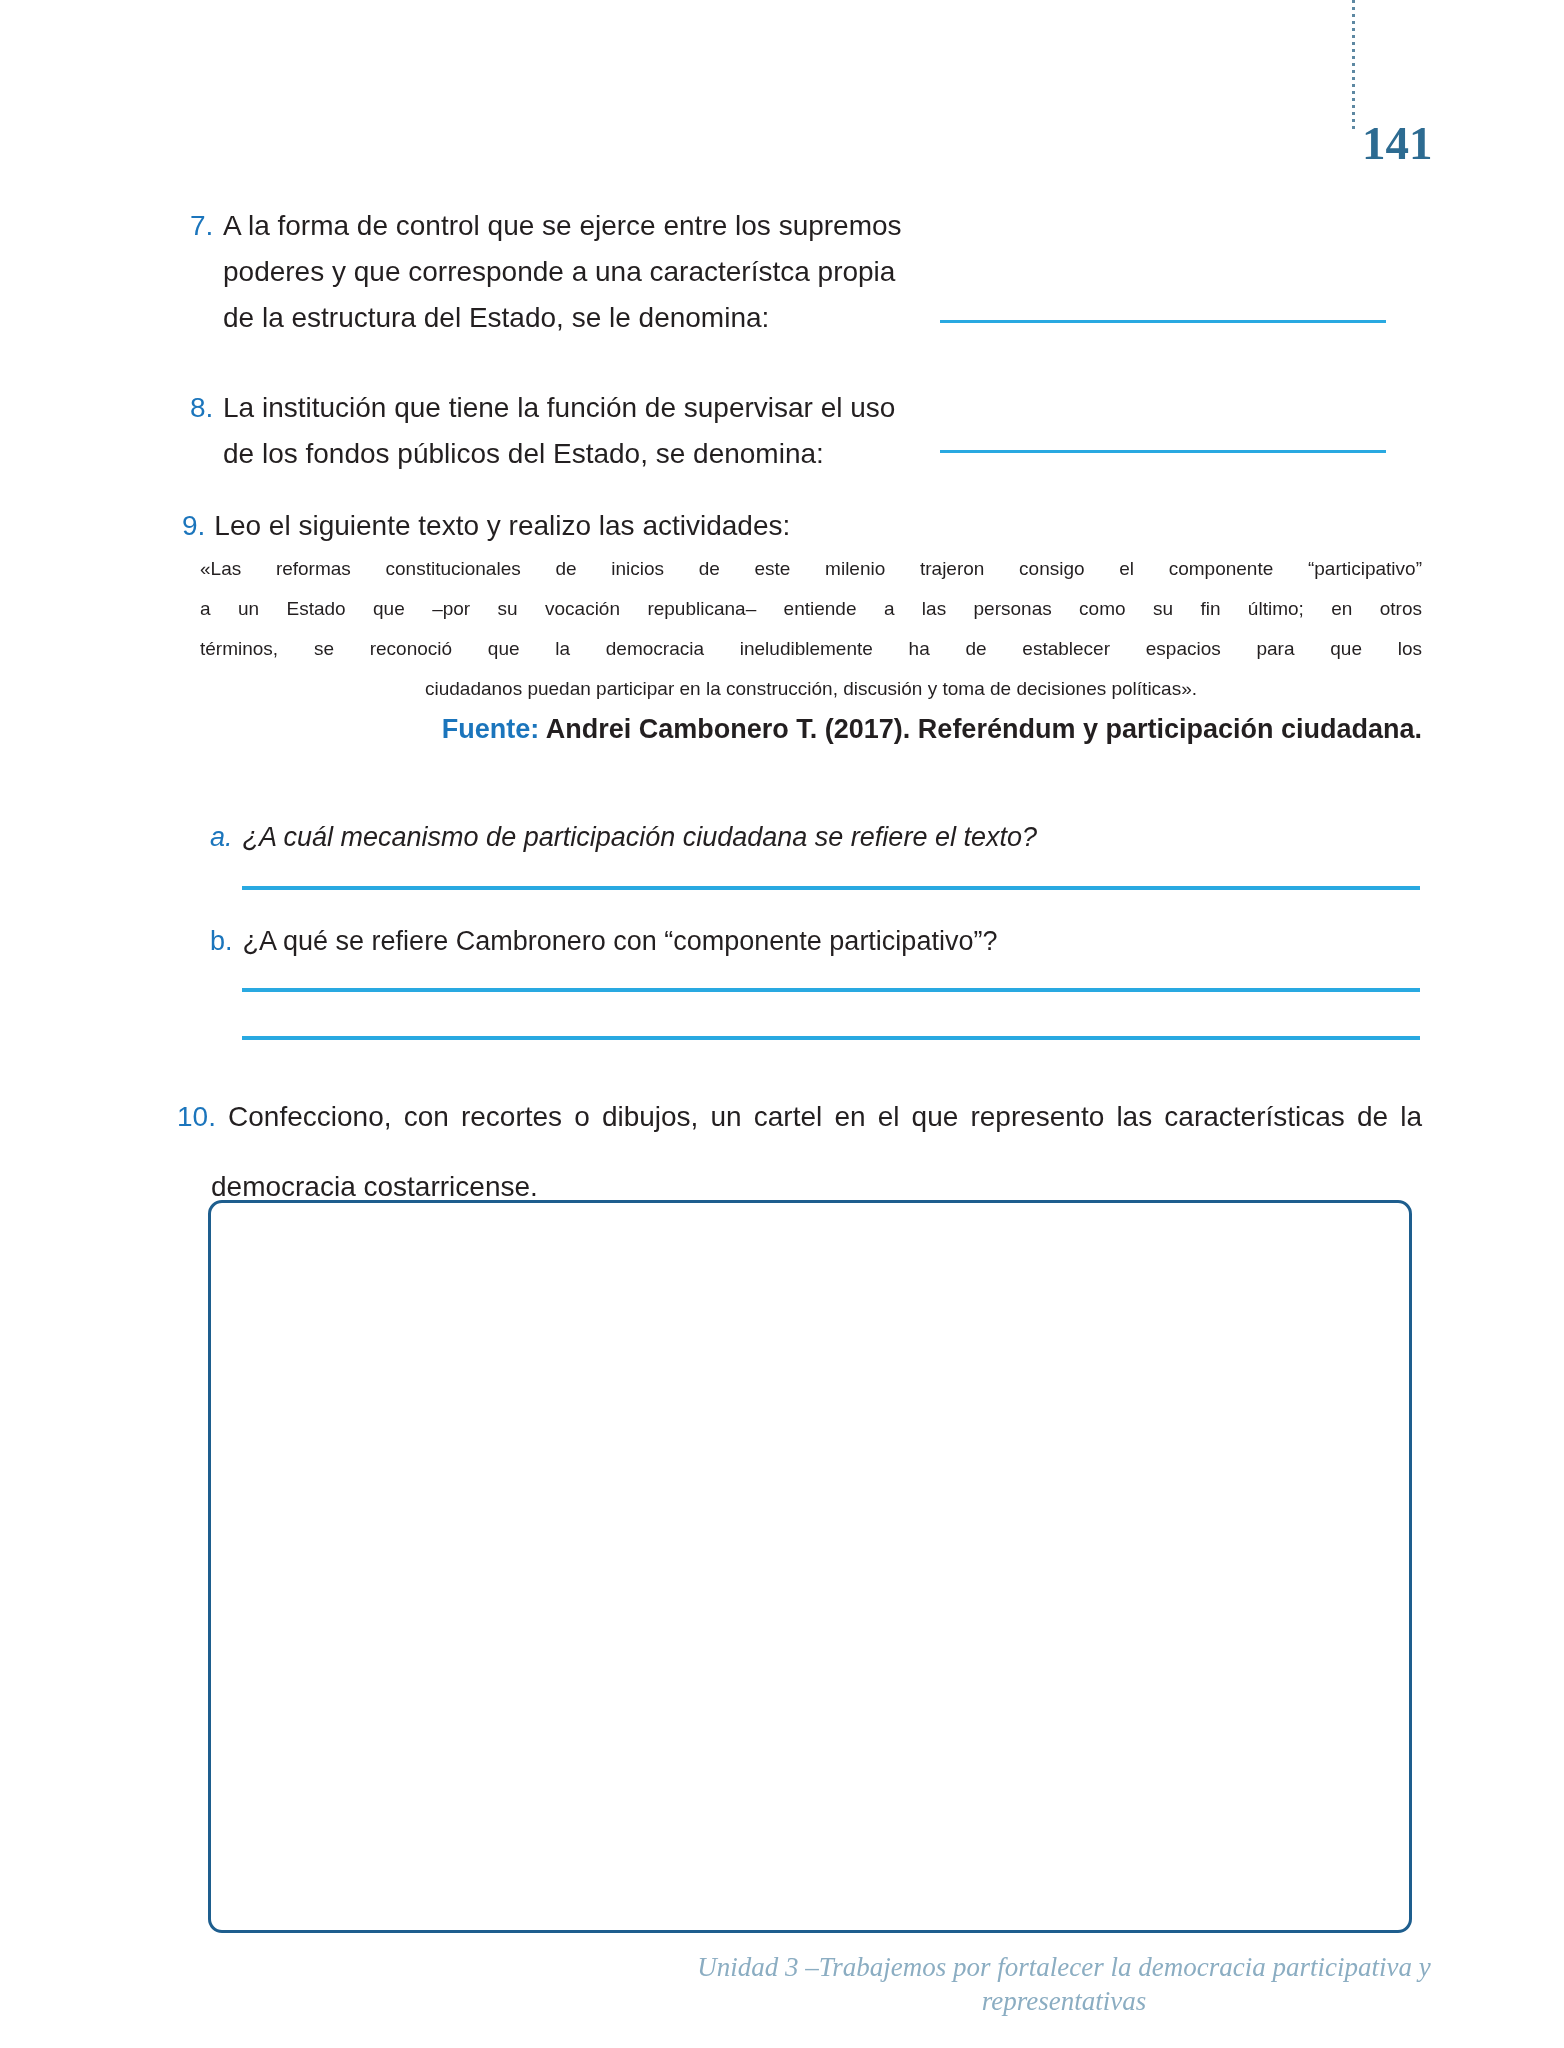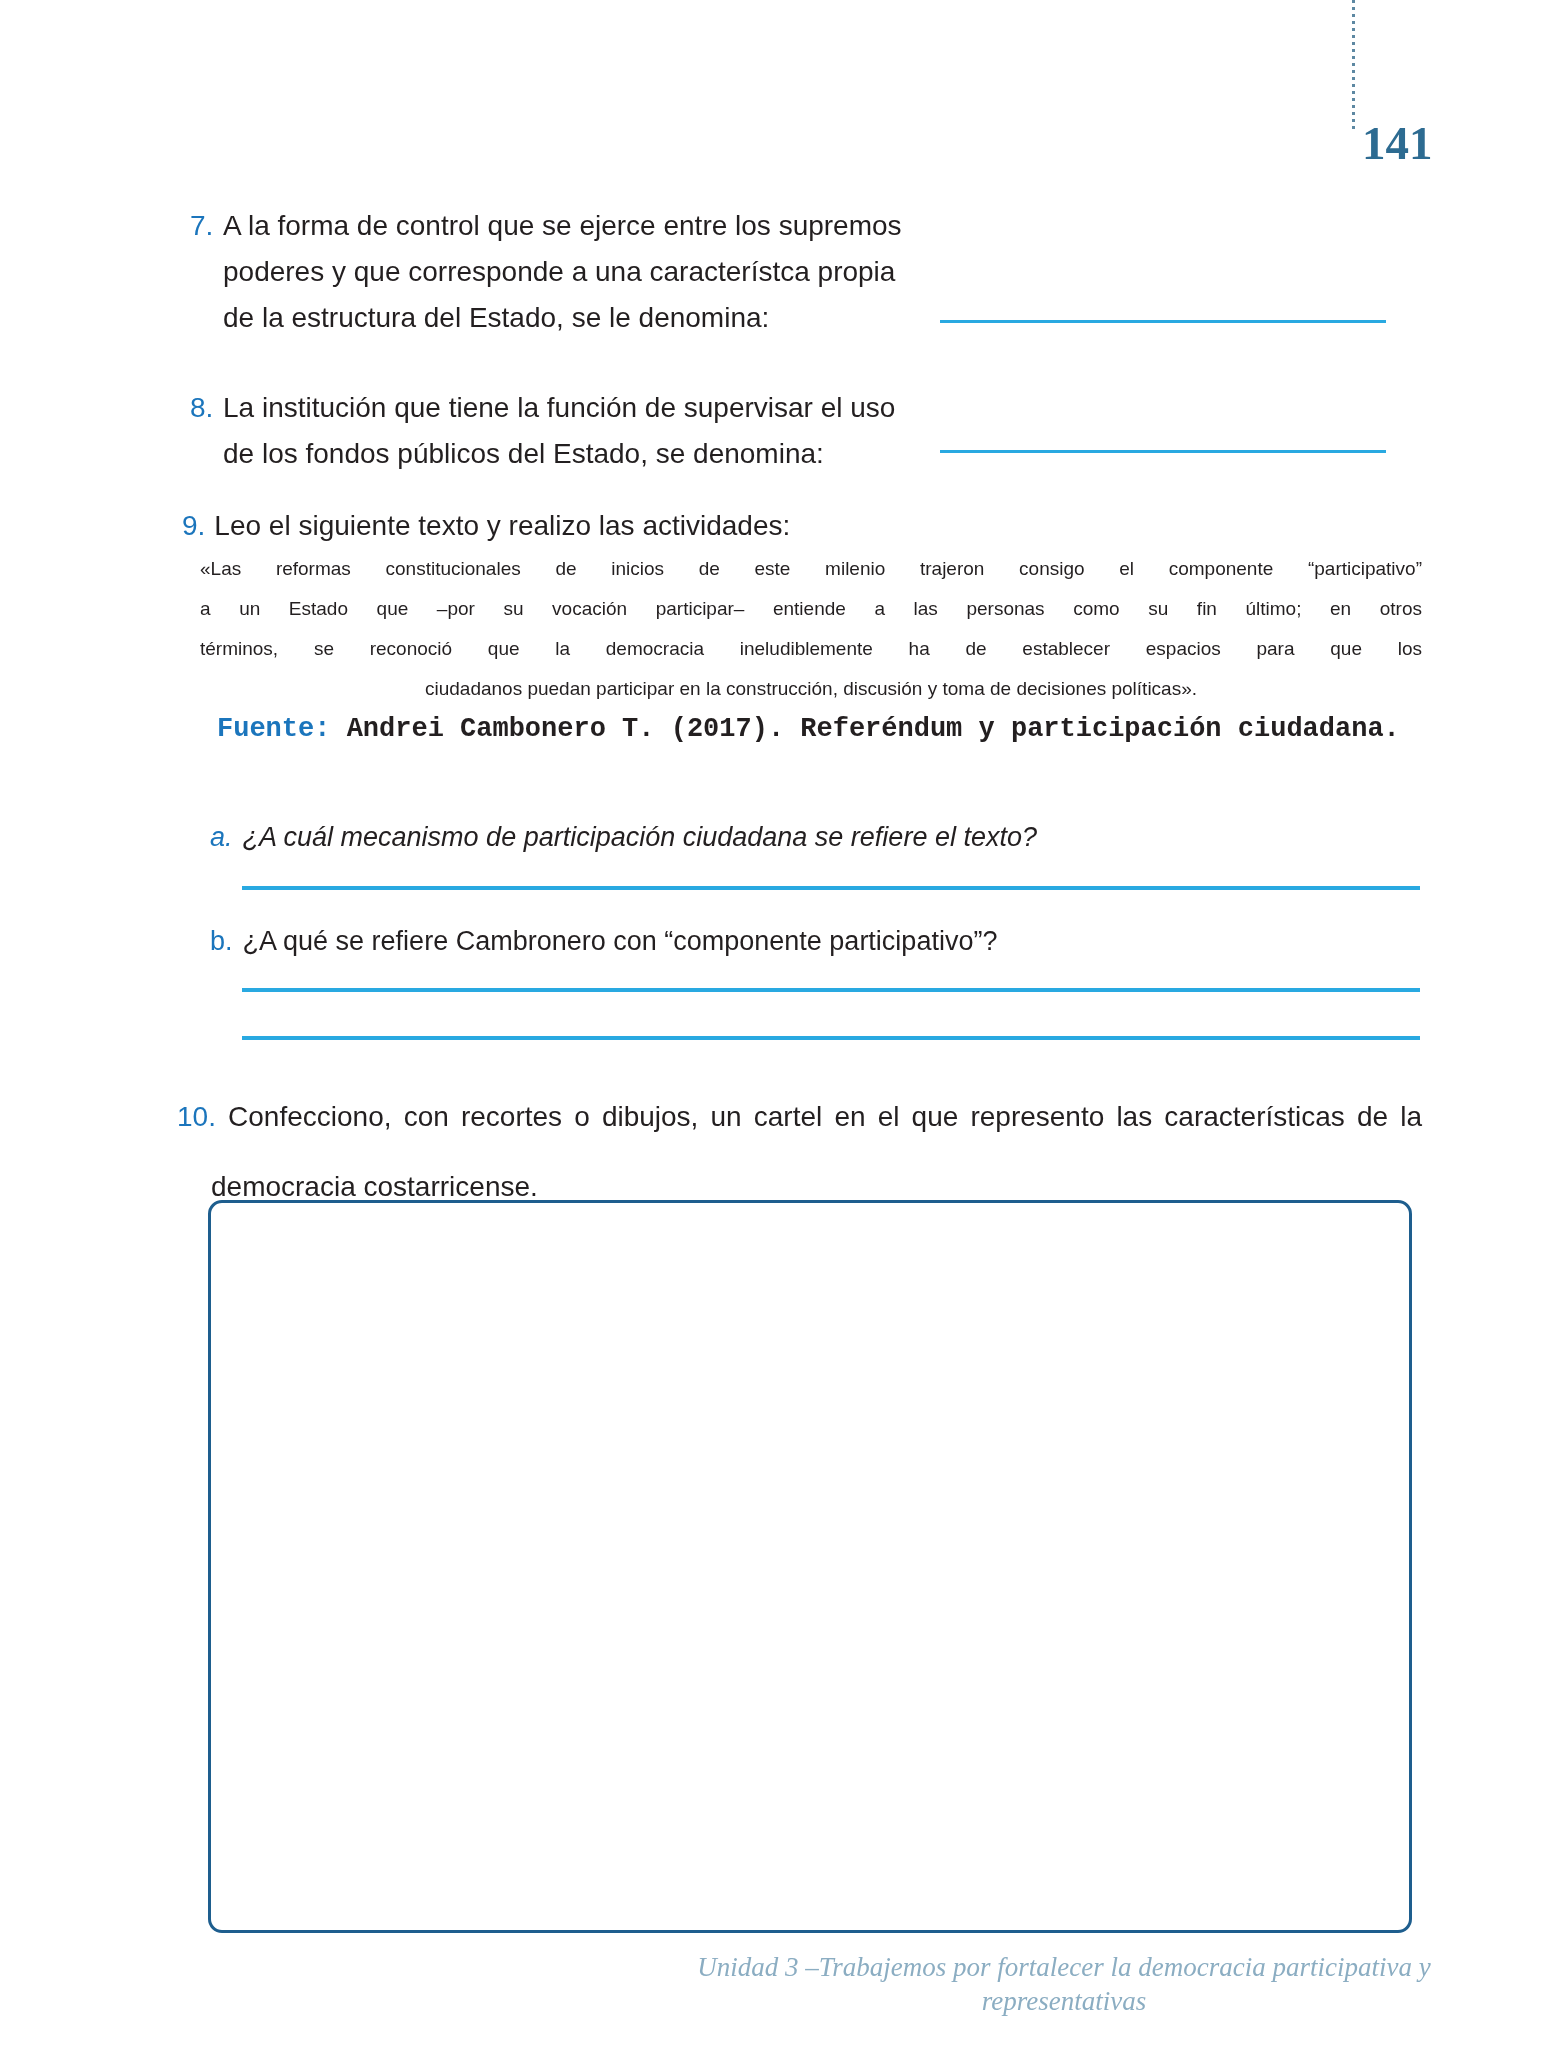--- a/index.html
+++ b/index.html
@@ -50,21 +50,21 @@
   
   .rule{background:var(--cyan-line);height:3px;}
   .rule-q7{left:940px;top:320px;width:446px;}
   .rule-q8{left:940px;top:450px;width:446px;}
 
   
   .quote{left:200px;top:549px;width:1222px;font-size:19px;line-height:40px;}
   .jline{text-align:justify;text-align-last:justify;}
   .jline-last{text-align:center;}
 
-  .fuente{left:217px;top:714px;width:1222px;font-size:27px;font-weight:bold;text-align:left;font-family:Liberation Mono, monospace;}
+  .fuente{left:200px;top:714px;width:1222px;font-size:27px;font-weight:bold;text-align:right;}
   .fuente .src-label{color:var(--blue-accent);}
 
   
   .subq{font-size:27px;line-height:34px;}
   .subq .qletter{color:var(--blue-accent);margin-right:10px;}
   .item-a{left:210px;top:820px;width:1210px;font-style:italic;}
   .item-b{left:210px;top:924px;width:1210px;}
   .rule-wide{height:4px;background:var(--cyan-line);}
   .rule-a{left:242px;top:886px;width:1178px;}
   .rule-b1{left:242px;top:988px;width:1178px;}
@@ -121,21 +121,21 @@
     </div>
   </div>
   <div class="abs rule rule-q8"></div>
 
   <div class="abs question q9">
     <span class="qnum">9.</span><span>Leo el siguiente texto y realizo las actividades:</span>
   </div>
 
   <div class="abs quote">
     <div class="jline">«Las reformas constitucionales de inicios de este milenio trajeron consigo el componente “participativo”</div>
-    <div class="jline">a un Estado que –por su vocación participar– entiende a las personas como su fin último; en otros</div>
+    <div class="jline">a un Estado que –por su vocación republicana– entiende a las personas como su fin último; en otros</div>
     <div class="jline">términos, se reconoció que la democracia ineludiblemente ha de establecer espacios para que los</div>
     <div class="jline-last">ciudadanos puedan participar en la construcción, discusión y toma de decisiones políticas».</div>
   </div>
 
   <div class="abs fuente">
     <span class="src-label">Fuente:</span>
     <span>Andrei Cambonero T. (2017). Referéndum y participación ciudadana.</span>
   </div>
 
   <div class="abs subq item-a">

